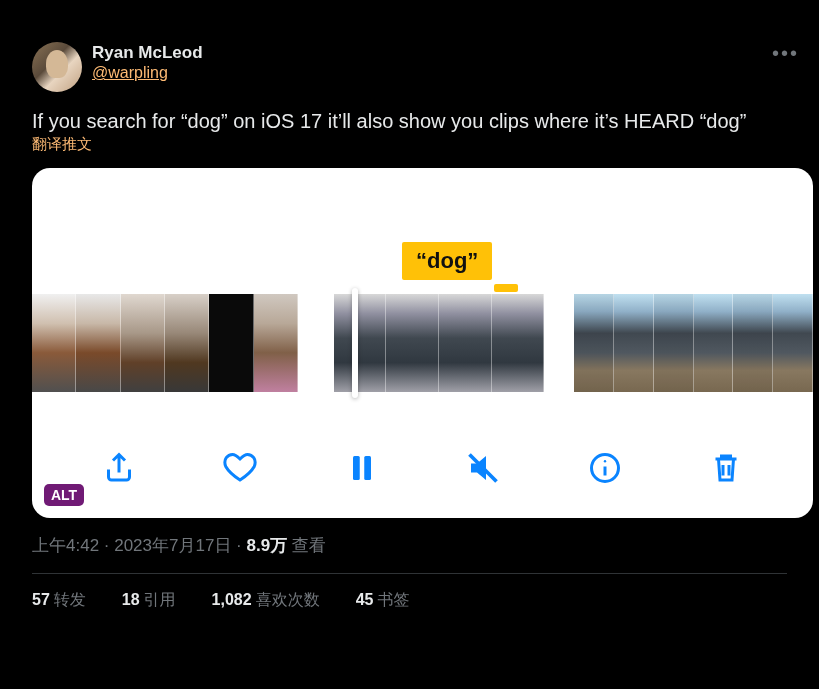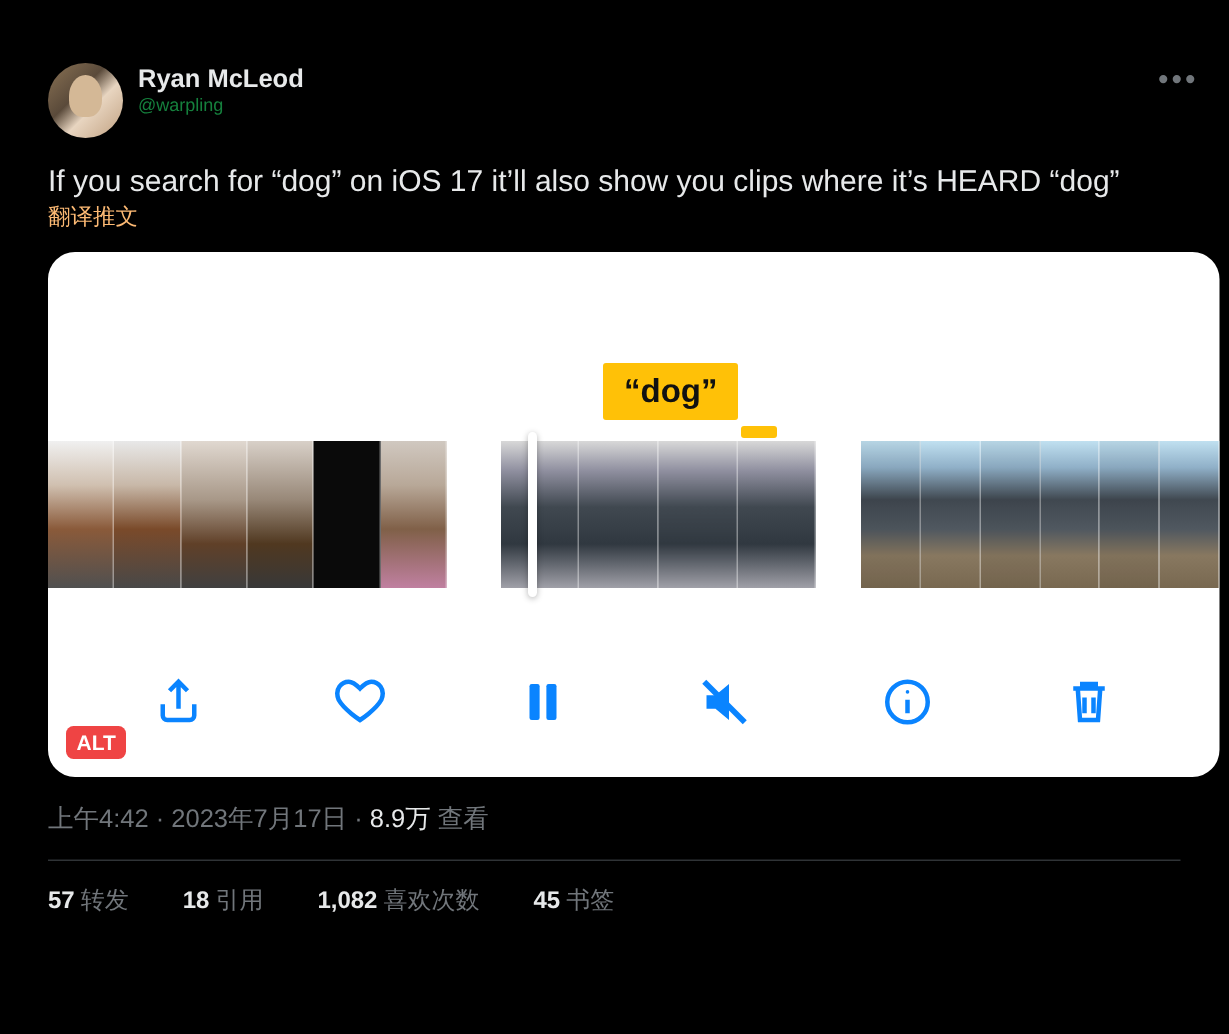--- a/index.html
+++ b/index.html
@@ -30,21 +30,21 @@
   .avatar::after {
     content: "";
     position: absolute;
     top: 8px; left: 14px;
     width: 22px; height: 28px;
     background: #d4b896;
     border-radius: 50% 50% 40% 40%;
   }
   .name-block { display: flex; flex-direction: column; line-height: 1.25; }
   .display-name { font-weight: 700; font-size: 17px; color: #e7e9ea; }
-  .handle { font-size: 12px; color: #15803d; }
+  .handle { font-size: 16px; color: #fdba74; text-decoration: underline; }
   .more-icon {
     position: absolute;
     right: 20px; top: 14px;
     color: #71767b;
     font-size: 20px;
     letter-spacing: 2px;
   }
   .body-text {
     margin-top: 16px;
     font-size: 20px;
@@ -136,33 +136,33 @@
   .tool-btn {
     width: 48px; height: 48px;
     display: flex; align-items: center; justify-content: center;
   }
   .tool-btn svg { width: 36px; height: 36px; stroke: #0a84ff; fill: none; stroke-width: 2; }
   .tool-btn.pause svg { fill: #0a84ff; stroke: none; }
   .alt-badge {
     position: absolute;
     bottom: 12px;
     left: 12px;
-    background: #ef4444;
+    background: #701a75;
     color: #fff;
     font-weight: 700;
     font-size: 14px;
     padding: 3px 7px;
     border-radius: 5px;
   }
   .meta-row {
     margin-top: 16px;
     color: #71767b;
     font-size: 17px;
   }
-  .meta-row .views-num { color: #e7e9ea; font-weight: 400; }
+  .meta-row .views-num { color: #e7e9ea; font-weight: 700; }
   .divider {
     height: 1px;
     background: #2f3336;
     margin-top: 16px;
   }
   .stats-row {
     margin-top: 16px;
     display: flex;
     gap: 36px;
     font-size: 16px;

